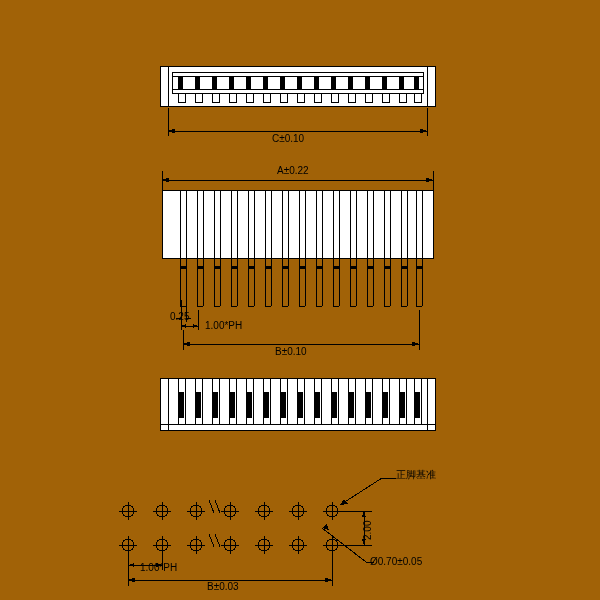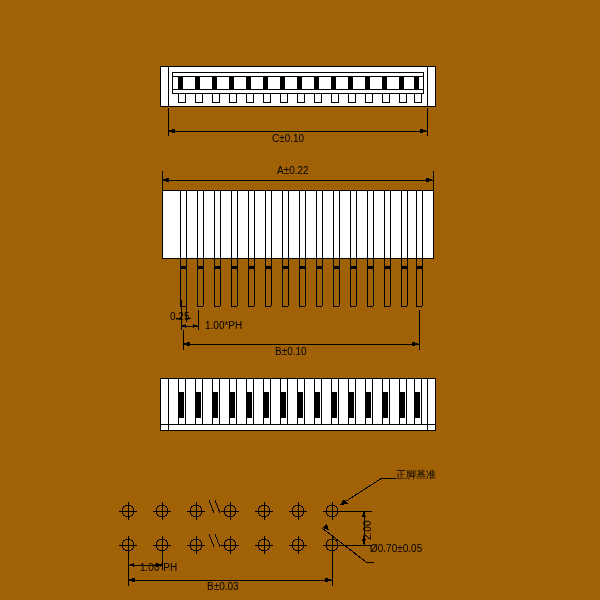--- a/index.html
+++ b/index.html
@@ -307,17 +307,17 @@
     </g>
   </svg>
 
   <div class="lbl" style="left:272px; top:134px;">C±0.10</div>
   <div class="lbl" style="left:277px; top:166px;">A±0.22</div>
   <div class="lbl" style="left:141px; top:312px;padding-left:29px;">0.25</div>
   <div class="lbl" style="left:205px; top:321px;">1.00*PH</div>
   <div class="lbl" style="left:275px; top:347px;">B±0.10</div>
   <div class="lbl cjk" style="left:396px; top:470px;">正脚基准</div>
   <div class="lbl vert" style="left:363px; top:540px;">2.00</div>
-  <div class="lbl" style="left:370px; top:544px;">Ø0.70±0.05</div>
+  <div class="lbl" style="left:370px; top:557px;">Ø0.70±0.05</div>
   <div class="lbl" style="left:140px; top:563px;">1.00*PH</div>
   <div class="lbl" style="left:207px; top:582px;">B±0.03</div>
 
 </div>
 
 </body></html>

